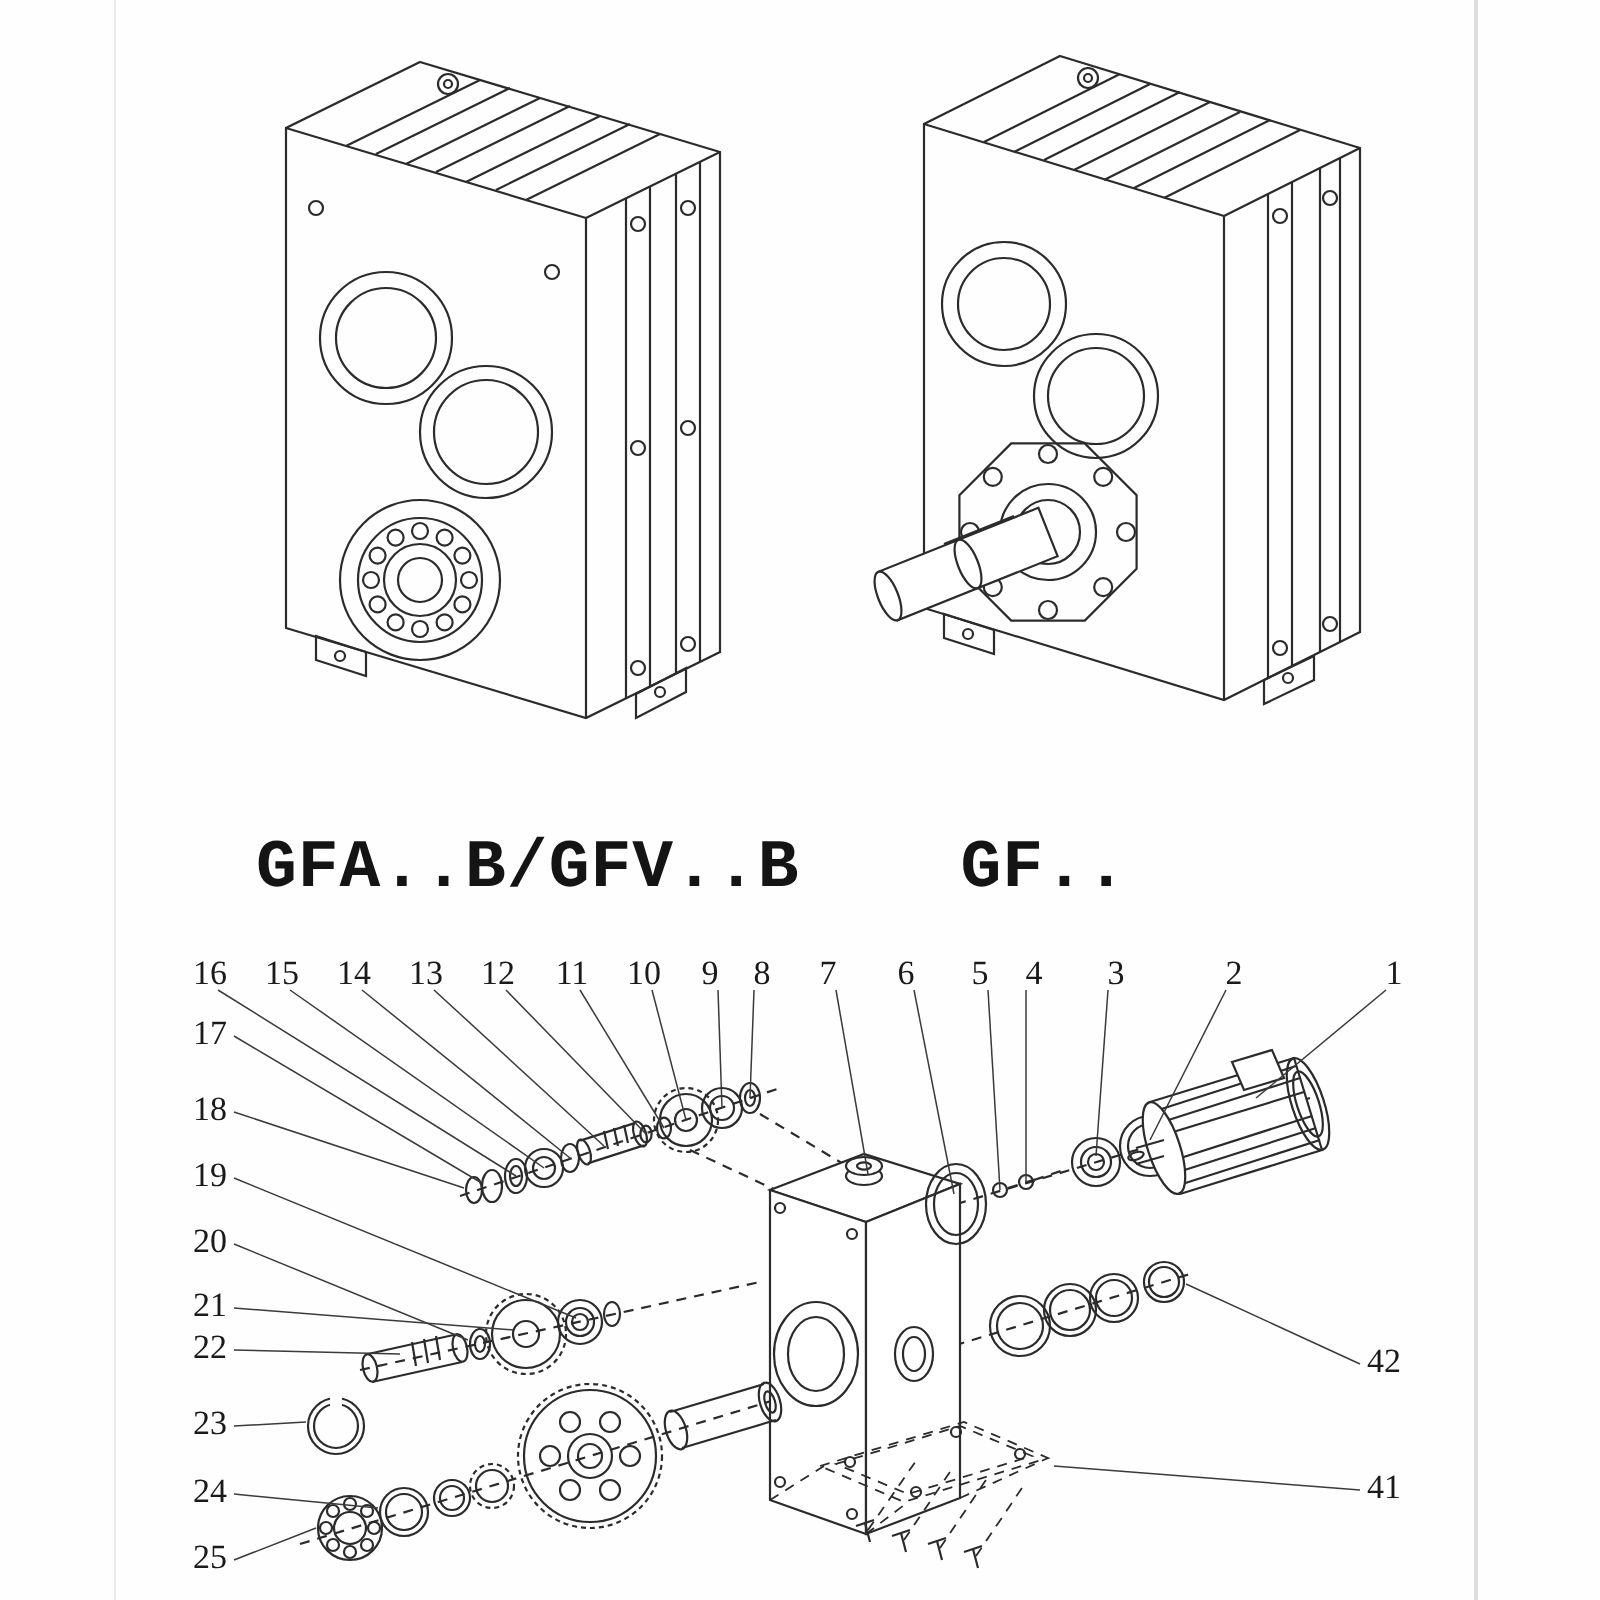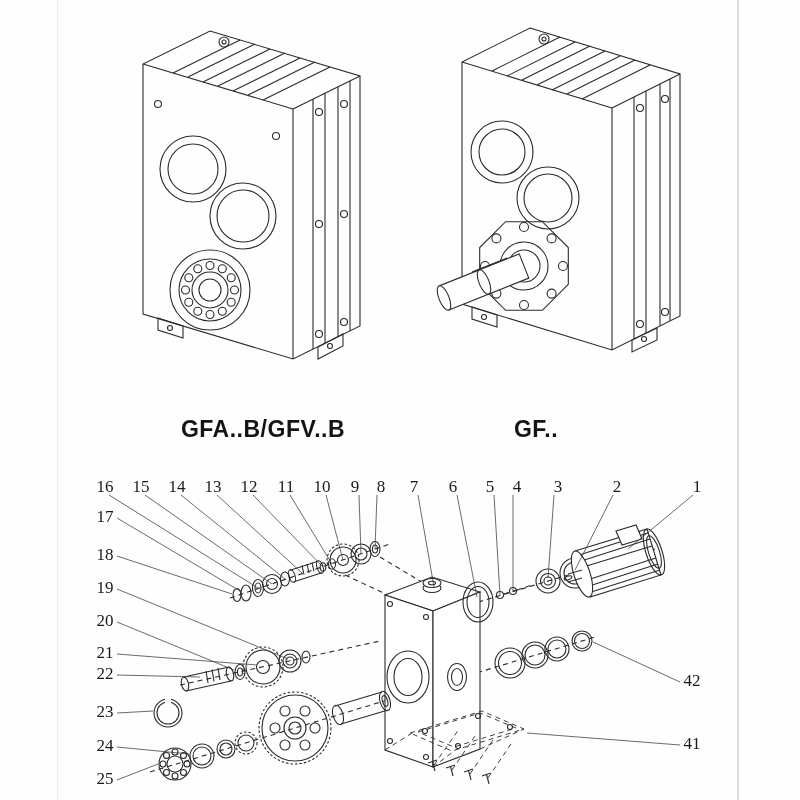--- a/index.html
+++ b/index.html
@@ -1,20 +1,20 @@
 <!DOCTYPE html>
 <html><head>
 <meta charset="utf-8">
 <style>
   * { margin:0; padding:0; box-sizing:border-box; }
   html,body { width:800px; height:800px; background:#fff; font-family:"Liberation Serif", serif; }
   .page { position:relative; width:800px; height:800px; background:#fefefe; overflow:hidden; }
   .drawing { position:absolute; }
-  .model-label { position:absolute; font-weight:700; font-size:23px; letter-spacing:.5px; color:#141414;
-                 text-align:center; font-family:Liberation Sans, sans-serif; }
+  .model-label { position:absolute; font-weight:700; font-size:34px; letter-spacing:.5px; color:#141414;
+                 text-align:center; font-family:Liberation Mono, monospace; }
   .edge-line { position:absolute; top:0; height:800px; background:#dedede; }
 
   
   svg path, svg line, svg circle, svg ellipse, svg rect { fill:none; stroke:#2b2b2b; stroke-width:1.1; }
   .wfill { fill:#fff; }
   .dash  { stroke-dasharray:5 4; stroke-width:.9; }
   .teeth { stroke-dasharray:2.5 2; }
   .gap   { fill:#fff; stroke:none; }
   .leader{ stroke:#3a3a3a; stroke-width:.75; }
   .callout { font:17px "Liberation Serif", serif; fill:#1a1a1a; text-anchor:middle; dominant-baseline:middle; stroke:none; }
@@ -150,21 +150,21 @@
     </g>
     <g>
       <path d="M60 303 L85 311 L85 323 L60 315 Z"></path>
         <circle cx="72" cy="313" r="2.5"></circle>
       <path d="M220 336 L245 324 L245 336 L220 348 Z"></path>
         <circle cx="232" cy="335" r="2.5"></circle>
     </g>
   </svg>
 
   <div class="model-label" style="left:128px;top:416px;width:270px">GFA..B/GFV..B</div>
-  <div class="model-label" style="left:461px;top:416px;width:150px">GF..</div>
+  <div class="model-label" style="left:447px;top:416px;width:150px">GF..</div>
 
   <svg id="exploded-svg" class="drawing" style="left:80px;top:465px" width="640" height="335" viewBox="0 0 640 335">
 
     <g class="dash">
       <path d="M150 133 L310 79"></path>
       <path d="M355 150 L575 84"></path>
       <path d="M100 220 L300 176"></path>
       <path d="M70 307 L515 172"></path>
       <path d="M265 110 L342 146"></path>
       <path d="M300 92 L360 128"></path>

